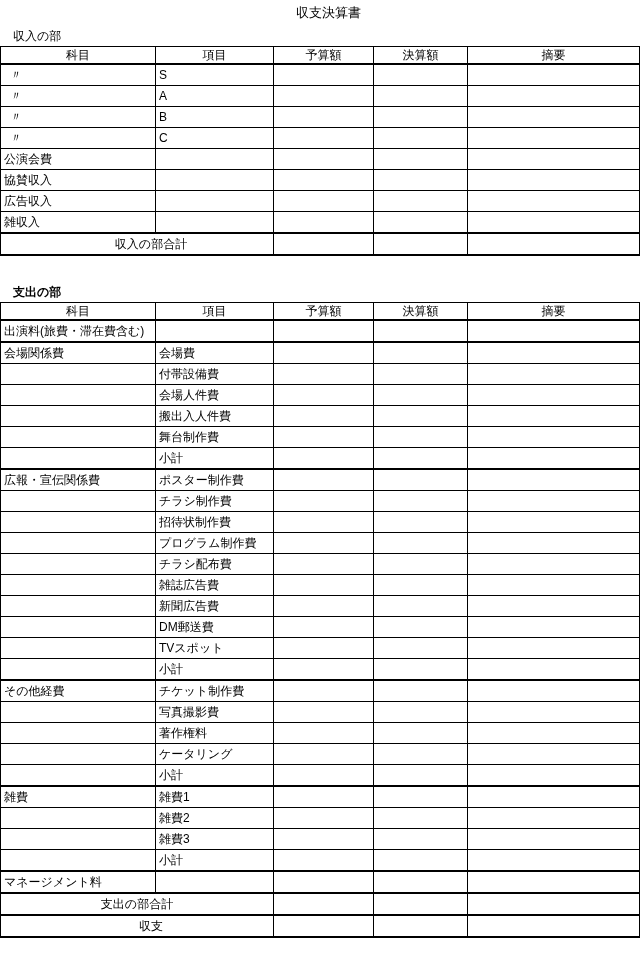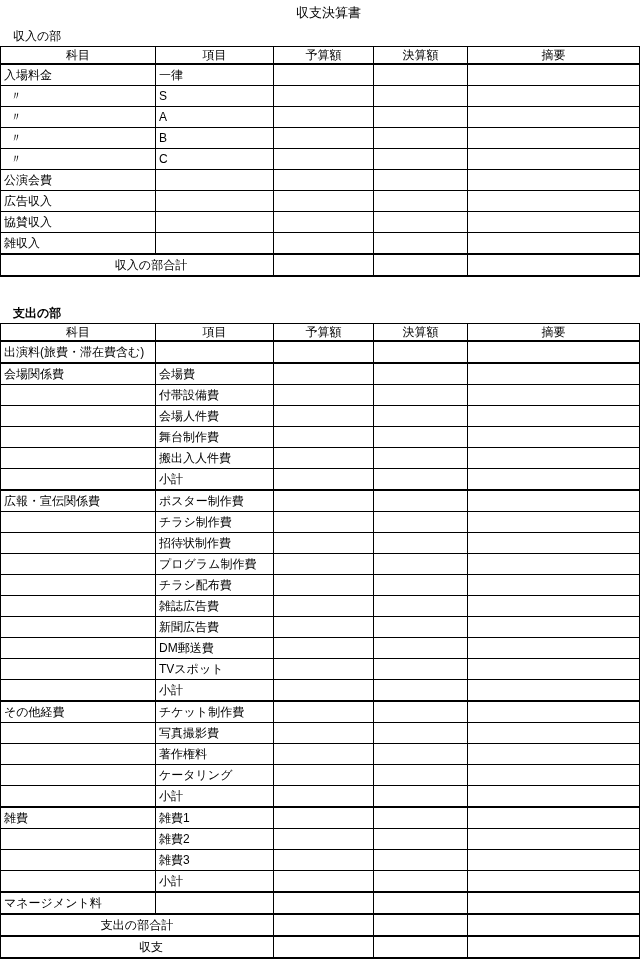--- a/index.html
+++ b/index.html
@@ -53,27 +53,20 @@
       <tr>
         <th>科目</th>
         <th>項目</th>
         <th>予算額</th>
         <th>決算額</th>
         <th>摘要</th>
       </tr>
     </thead>
     <tbody id="income-body">
         <tr>
-          <td>入場料金</td>
-          <td>一律</td>
-          <td></td>
-          <td></td>
-          <td></td>
-        </tr>
-        <tr>
           <td class="ditto">〃</td>
           <td>S</td>
           <td></td>
           <td></td>
           <td></td>
         </tr>
         <tr>
           <td class="ditto">〃</td>
           <td>A</td>
           <td></td>
@@ -95,28 +88,28 @@
           <td></td>
         </tr>
         <tr>
           <td>公演会費</td>
           <td></td>
           <td></td>
           <td></td>
           <td></td>
         </tr>
         <tr>
+          <td>協賛収入</td>
+          <td></td>
+          <td></td>
+          <td></td>
+          <td></td>
+        </tr>
+        <tr>
           <td>広告収入</td>
-          <td></td>
-          <td></td>
-          <td></td>
-          <td></td>
-        </tr>
-        <tr>
-          <td>協賛収入</td>
           <td></td>
           <td></td>
           <td></td>
           <td></td>
         </tr>
         <tr>
           <td>雑収入</td>
           <td></td>
           <td></td>
           <td></td>
@@ -175,28 +168,28 @@
         </tr>
         <tr>
           <td></td>
           <td>会場人件費</td>
           <td></td>
           <td></td>
           <td></td>
         </tr>
         <tr>
           <td></td>
+          <td>搬出入人件費</td>
+          <td></td>
+          <td></td>
+          <td></td>
+        </tr>
+        <tr>
+          <td></td>
           <td>舞台制作費</td>
-          <td></td>
-          <td></td>
-          <td></td>
-        </tr>
-        <tr>
-          <td></td>
-          <td>搬出入人件費</td>
           <td></td>
           <td></td>
           <td></td>
         </tr>
         <tr>
           <td></td>
           <td>小計</td>
           <td></td>
           <td></td>
           <td></td>

